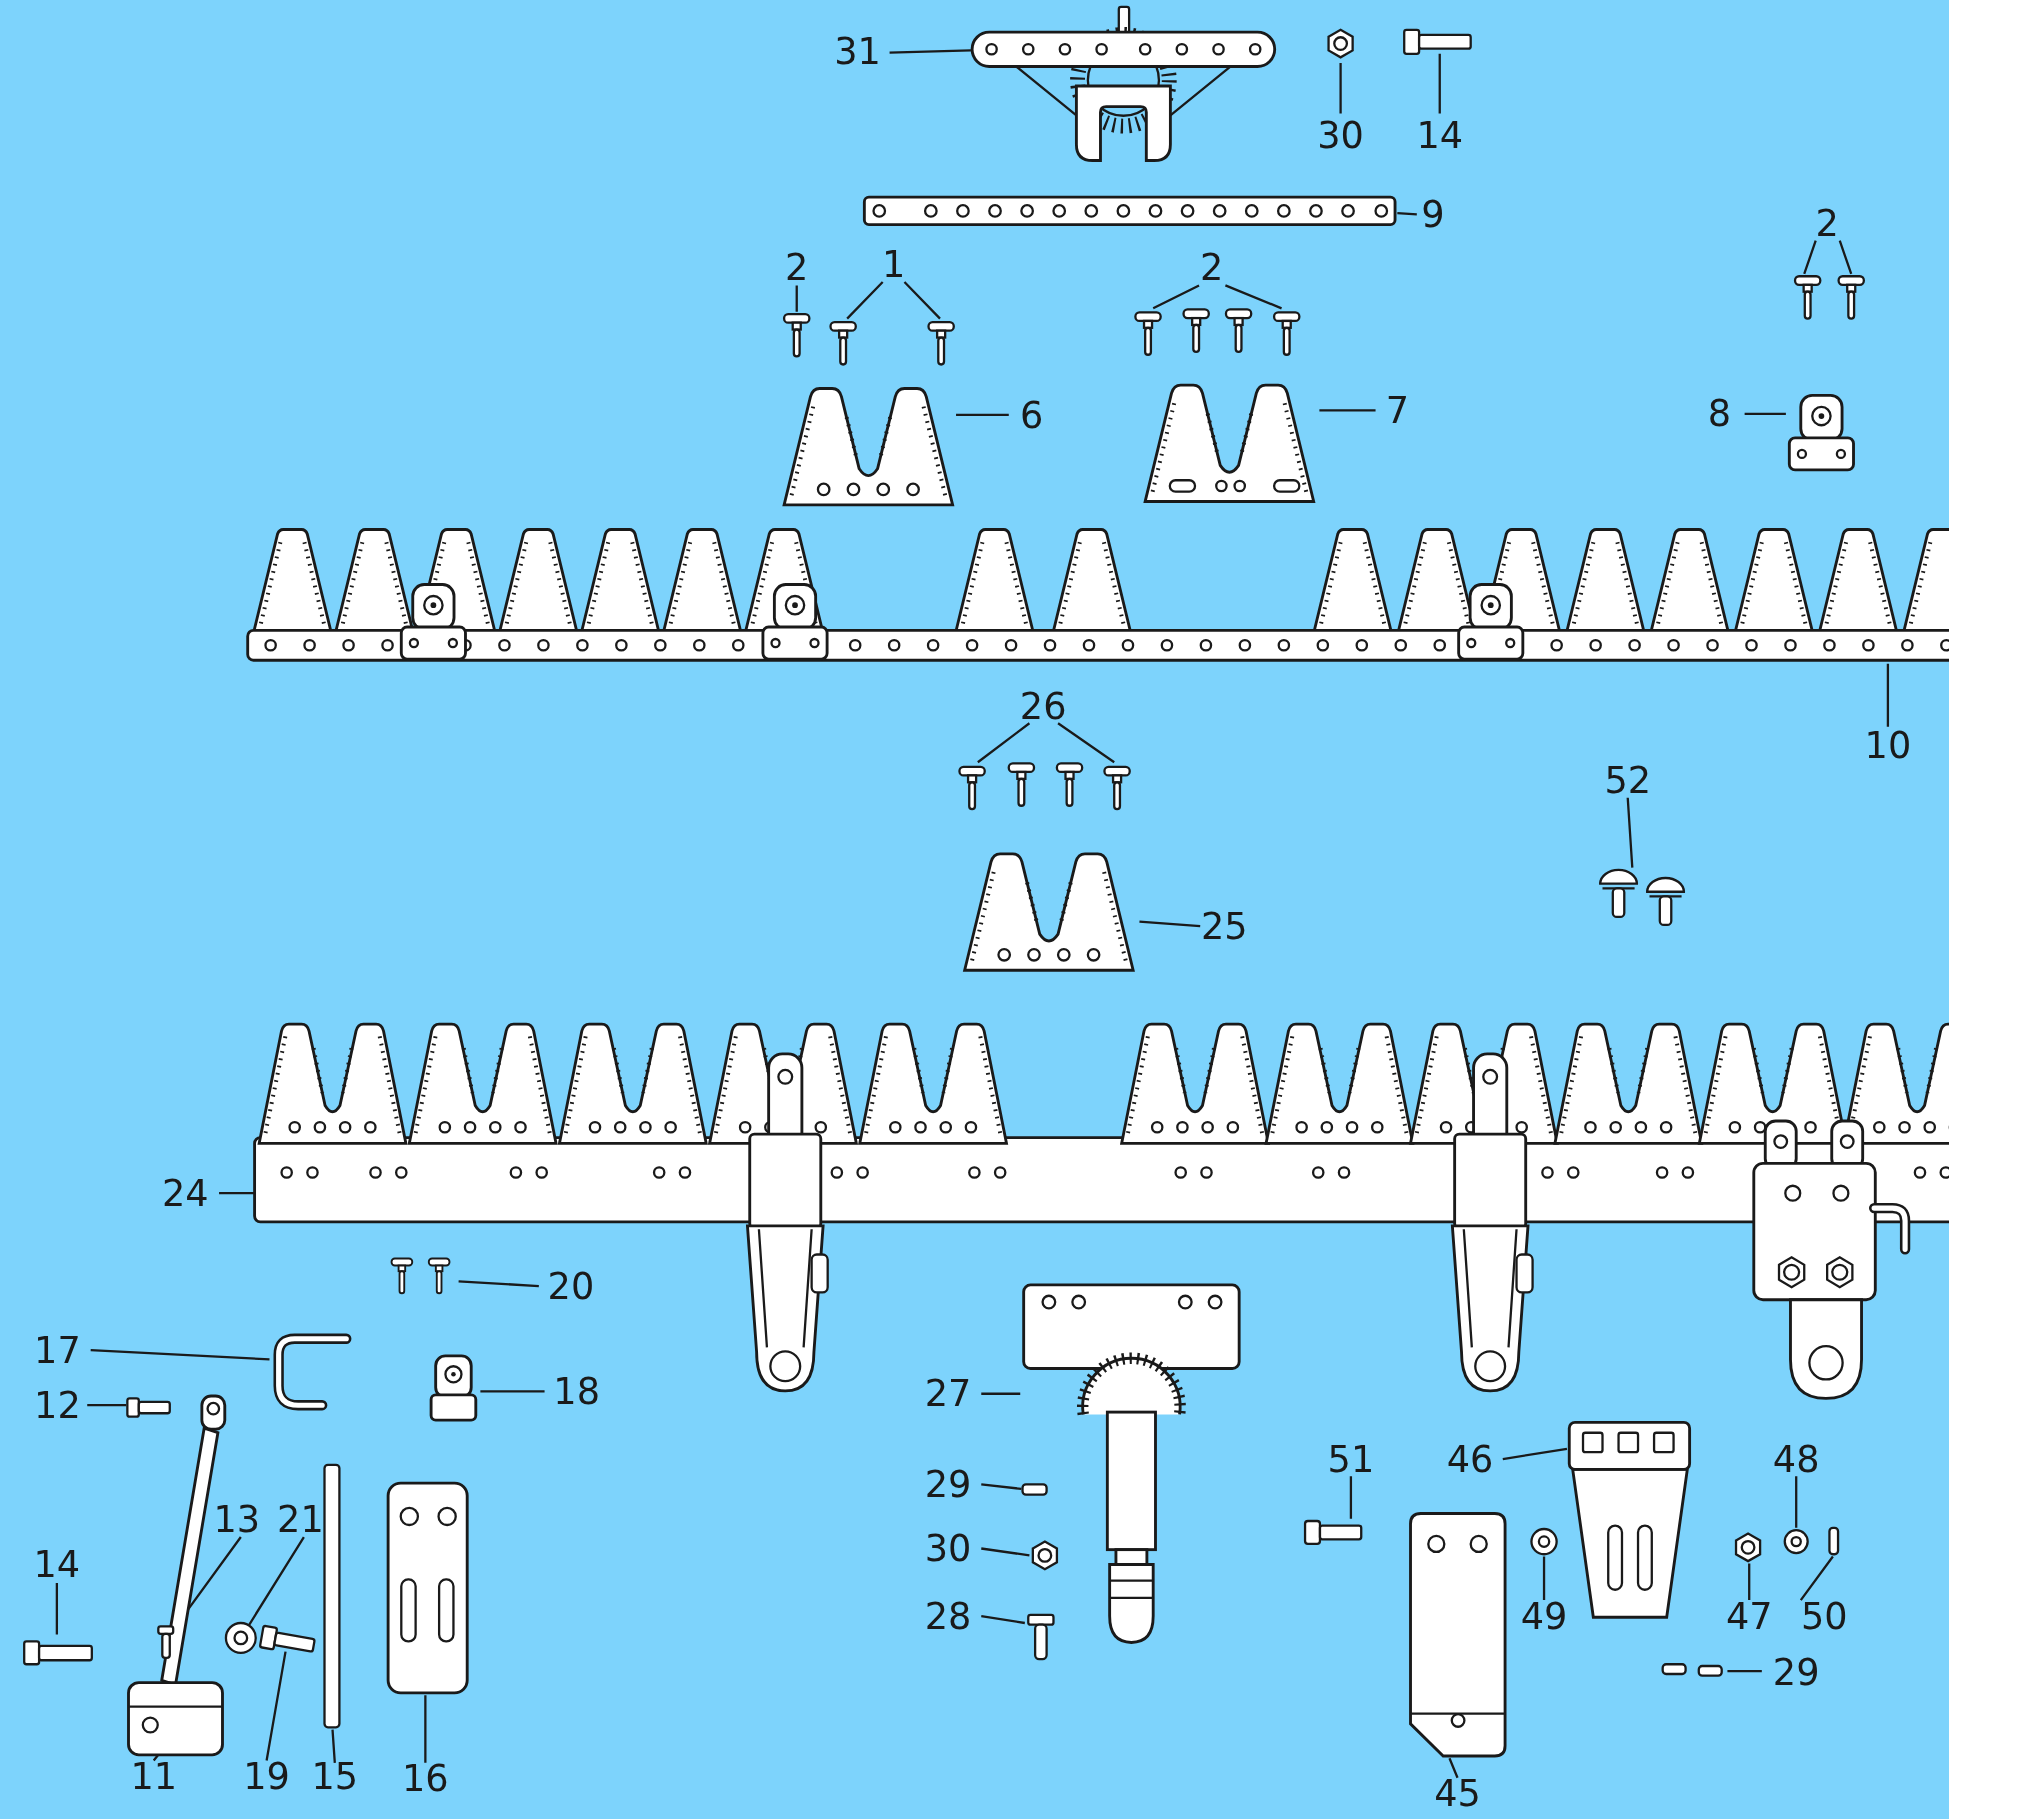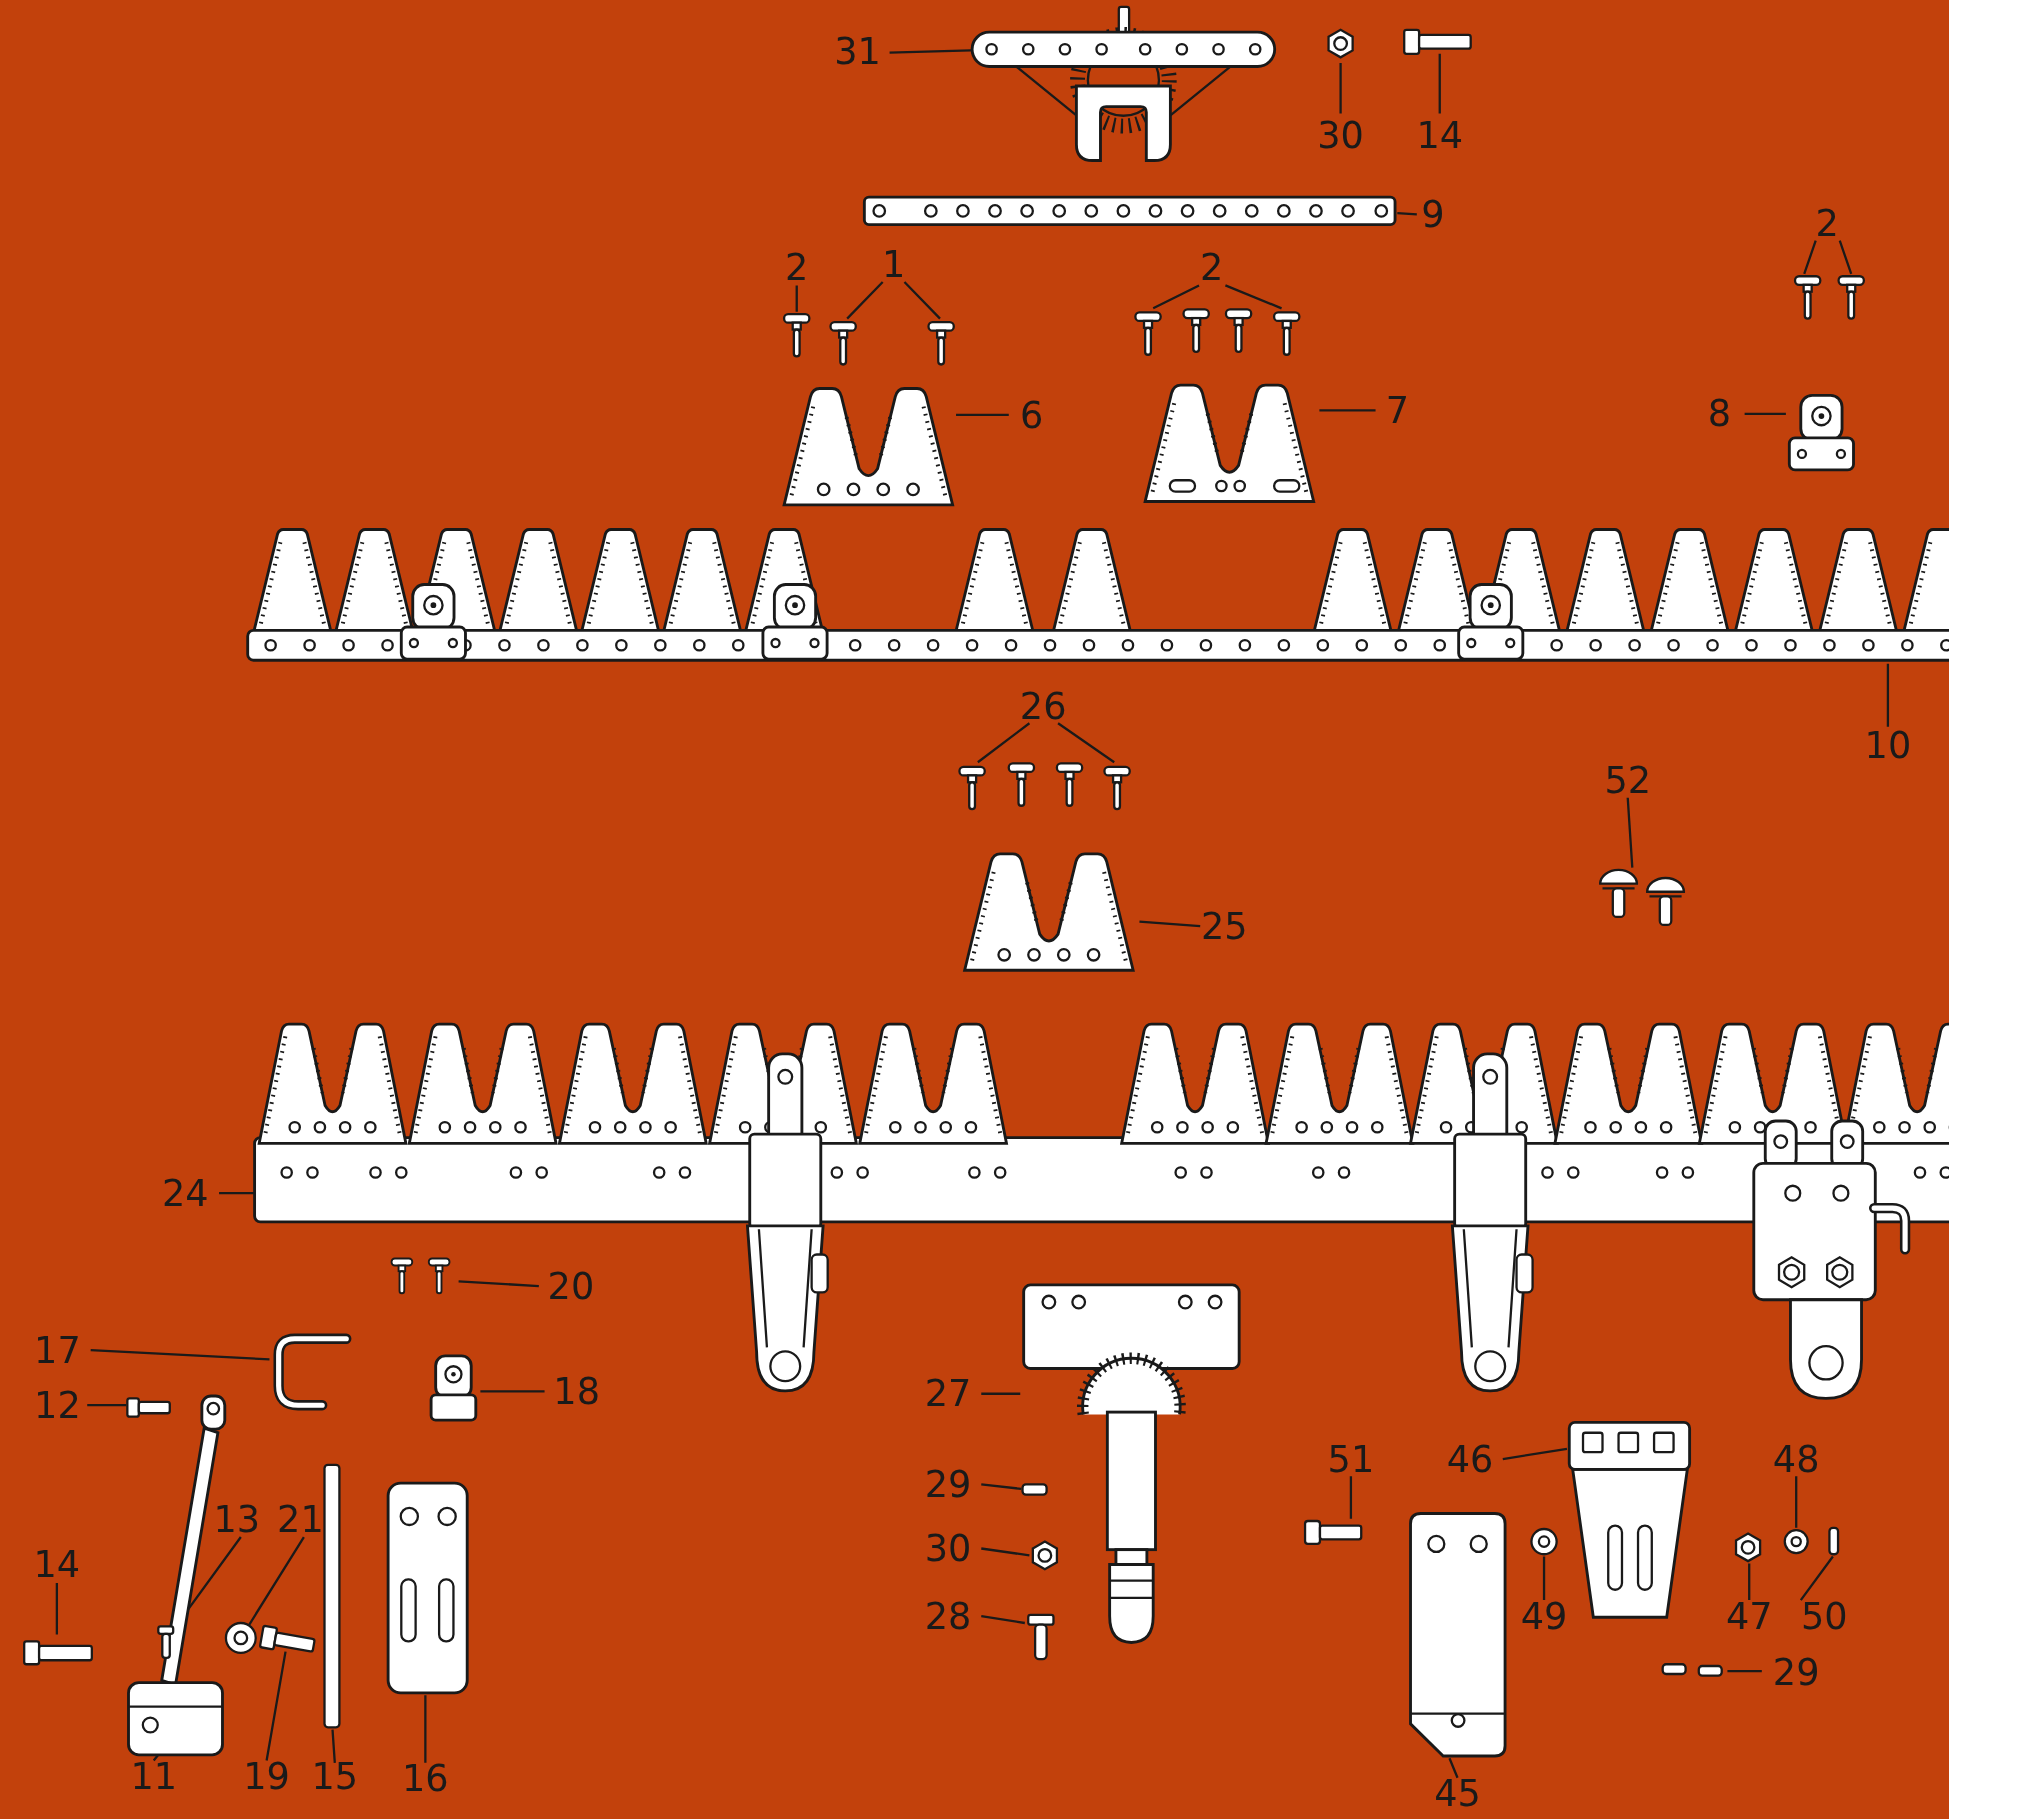--- a/index.html
+++ b/index.html
@@ -1,16 +1,16 @@
 <!DOCTYPE html>
 <html style="font-size:9.2px"><head>
 <meta charset="utf-8">
 <style>
   html,body{margin:0;padding:0;background:#fff}
-  .stage{position:relative;width:1949px;height:1819px;background:#c2410c;overflow:hidden}
+  .stage{position:relative;width:1949px;height:1819px;background:#7dd3fc;overflow:hidden}
   svg{position:absolute;inset:0;display:block}
   .s5{fill:#ffffff;stroke:#1a1a1a;stroke-width:5}
   .s4{fill:#ffffff;stroke:#1a1a1a;stroke-width:4}
   .ln{fill:none;stroke:#1a1a1a;stroke-width:4}
   .ld{fill:none;stroke:#1a1a1a;stroke-width:4}
   .thick{fill:none;stroke:#1a1a1a;stroke-width:18;stroke-linecap:round}
   .thickw{fill:none;stroke:#ffffff;stroke-width:9;stroke-linecap:round}
   .dot{fill:#1a1a1a;stroke:none}
   .knurl{fill:none;stroke:#1a1a1a;stroke-width:26;stroke-dasharray:4 10}
   .knurl2{fill:none;stroke:#1a1a1a;stroke-width:20;stroke-dasharray:4 9}

